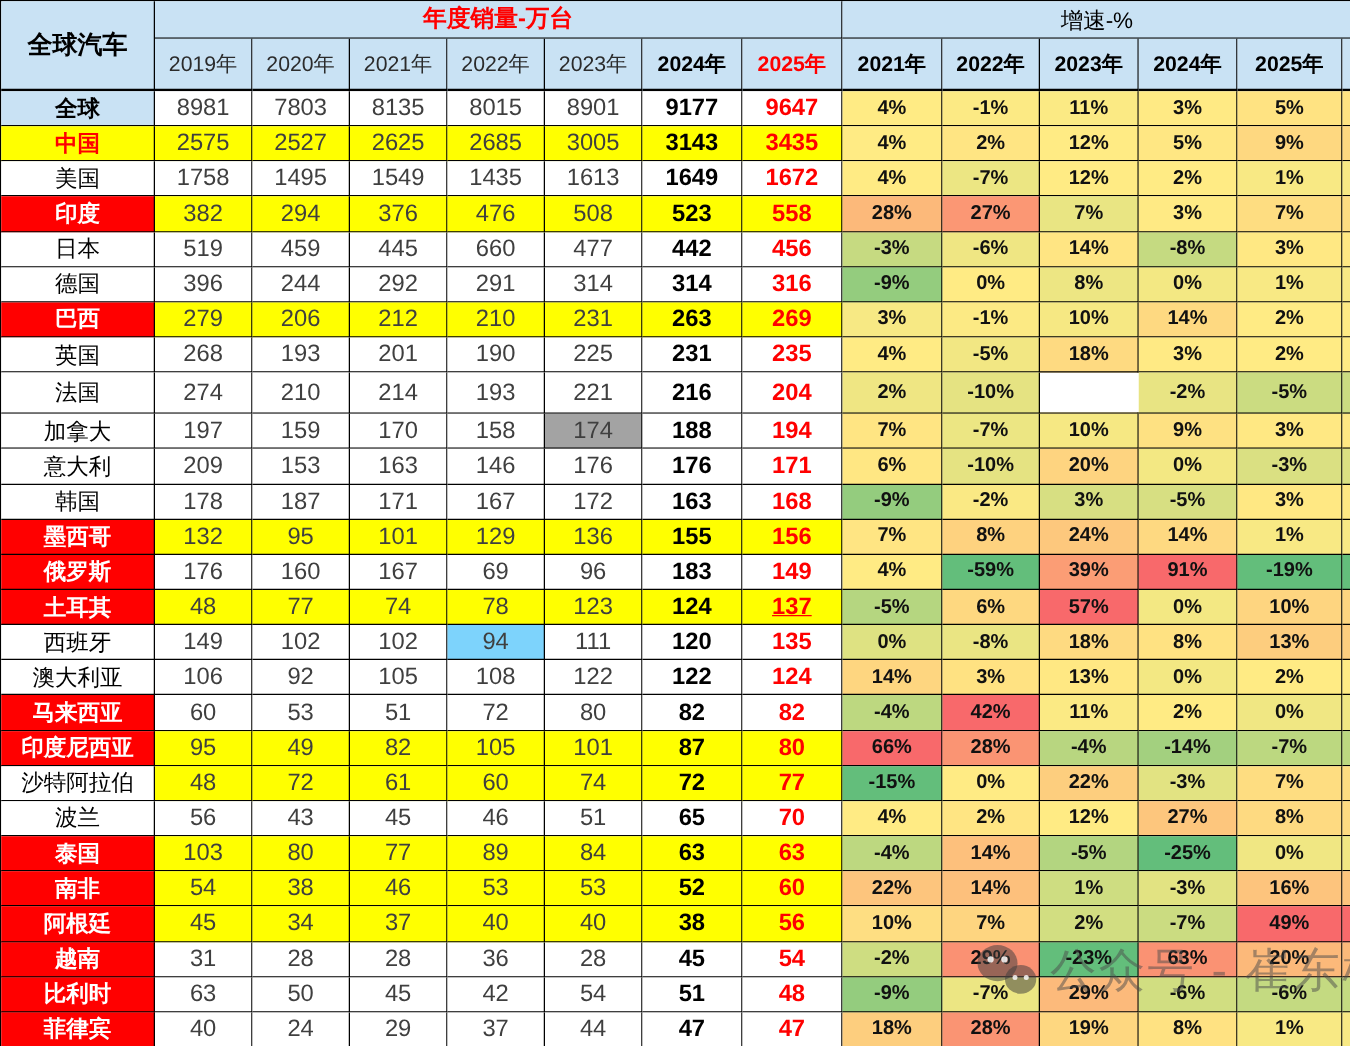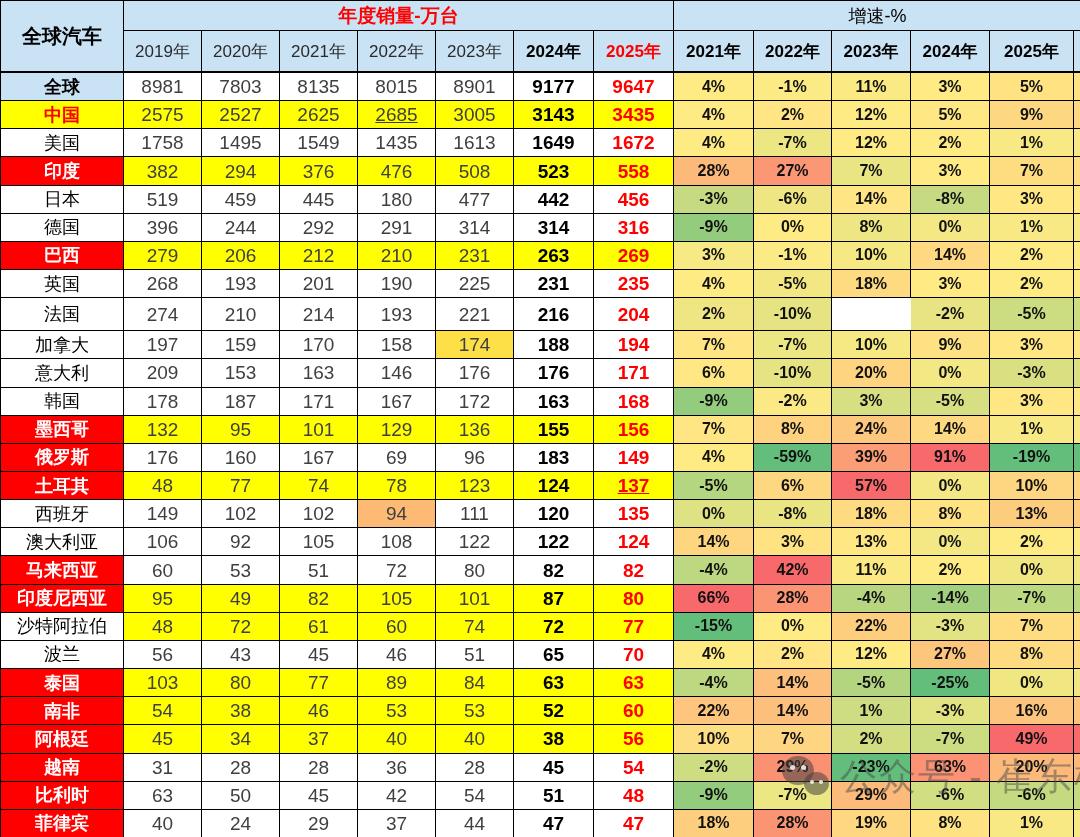--- a/index.html
+++ b/index.html
@@ -81,21 +81,21 @@
       <div class="c g" style="background: rgb(255, 235, 132);">4%</div>
       <div class="c g" style="background: rgb(252, 234, 132);">-1%</div>
       <div class="c g" style="background: rgb(251, 234, 132);">11%</div>
       <div class="c g" style="background: rgb(255, 234, 132);">3%</div>
       <div class="c g" style="background: rgb(255, 227, 130);">5%</div>
       <div class="c sliver" style="background: rgb(255, 227, 130);"></div>
       <div class="c lbl lbl-yellow">中国</div>
       <div class="c v" style="background: rgb(255, 255, 0);">2575</div>
       <div class="c v" style="background: rgb(255, 255, 0);">2527</div>
       <div class="c v" style="background: rgb(255, 255, 0);">2625</div>
-      <div class="c v" style="background: rgb(255, 255, 0); text-decoration: underline;">2685</div>
+      <div class="c v" style="background: rgb(255, 255, 0);">2685</div>
       <div class="c v" style="background: rgb(255, 255, 0);">3005</div>
       <div class="c v24" style="background: rgb(255, 255, 0);">3143</div>
       <div class="c v25" style="background: rgb(255, 255, 0);">3435</div>
       <div class="c g" style="background: rgb(255, 235, 132);">4%</div>
       <div class="c g" style="background: rgb(255, 229, 131);">2%</div>
       <div class="c g" style="background: rgb(255, 235, 132);">12%</div>
       <div class="c g" style="background: rgb(255, 231, 131);">5%</div>
       <div class="c g" style="background: rgb(254, 216, 128);">9%</div>
       <div class="c sliver" style="background: rgb(254, 216, 128);"></div>
       <div class="c lbl lbl-plain">美国</div>
@@ -123,21 +123,21 @@
       <div class="c g" style="background: rgb(252, 185, 122);">28%</div>
       <div class="c g" style="background: rgb(251, 151, 116);">27%</div>
       <div class="c g" style="background: rgb(233, 229, 131);">7%</div>
       <div class="c g" style="background: rgb(255, 234, 132);">3%</div>
       <div class="c g" style="background: rgb(254, 221, 129);">7%</div>
       <div class="c sliver" style="background: rgb(254, 221, 129);"></div>
       <div class="c lbl lbl-plain">日本</div>
       <div class="c v" style="background: rgb(255, 255, 255);">519</div>
       <div class="c v" style="background: rgb(255, 255, 255);">459</div>
       <div class="c v" style="background: rgb(255, 255, 255);">445</div>
-      <div class="c v" style="background: rgb(255, 255, 255);">180</div>
+      <div class="c v" style="background: rgb(255, 255, 255);">660</div>
       <div class="c v" style="background: rgb(255, 255, 255);">477</div>
       <div class="c v24" style="background: rgb(255, 255, 255);">442</div>
       <div class="c v25" style="background: rgb(255, 255, 255);">456</div>
       <div class="c g" style="background: rgb(198, 218, 129);">-3%</div>
       <div class="c g" style="background: rgb(239, 230, 131);">-6%</div>
       <div class="c g" style="background: rgb(255, 229, 131);">14%</div>
       <div class="c g" style="background: rgb(197, 218, 129);">-8%</div>
       <div class="c g" style="background: rgb(255, 232, 131);">3%</div>
       <div class="c sliver" style="background: rgb(255, 232, 131);"></div>
       <div class="c lbl lbl-plain">德国</div>
@@ -194,21 +194,21 @@
       <div class="c g" style="background: rgb(229, 227, 130);">-10%</div>
       <div class="c g" style="background: rgb(255, 226, 130); margin-top: 32px;">15%</div>
       <div class="c g" style="background: rgb(232, 228, 131);">-2%</div>
       <div class="c g" style="background: rgb(203, 220, 129);">-5%</div>
       <div class="c sliver" style="background: rgb(203, 220, 129);"></div>
       <div class="c lbl lbl-plain">加拿大</div>
       <div class="c v" style="background: rgb(255, 255, 255);">197</div>
       <div class="c v" style="background: rgb(255, 255, 255);">159</div>
       <div class="c v" style="background: rgb(255, 255, 255);">170</div>
       <div class="c v" style="background: rgb(255, 255, 255);">158</div>
-      <div class="c v" style="background: #fde047;">174</div>
+      <div class="c v" style="background: #a3a3a3;">174</div>
       <div class="c v24" style="background: rgb(255, 255, 255);">188</div>
       <div class="c v25" style="background: rgb(255, 255, 255);">194</div>
       <div class="c g" style="background: rgb(255, 229, 131);">7%</div>
       <div class="c g" style="background: rgb(236, 230, 131);">-7%</div>
       <div class="c g" style="background: rgb(246, 232, 131);">10%</div>
       <div class="c g" style="background: rgb(254, 225, 130);">9%</div>
       <div class="c g" style="background: rgb(255, 232, 131);">3%</div>
       <div class="c sliver" style="background: rgb(255, 232, 131);"></div>
       <div class="c lbl lbl-plain">意大利</div>
       <div class="c v" style="background: rgb(255, 255, 255);">209</div>
@@ -277,21 +277,21 @@
       <div class="c g" style="background: rgb(181, 214, 128);">-5%</div>
       <div class="c g" style="background: rgb(254, 216, 128);">6%</div>
       <div class="c g" style="background: rgb(248, 105, 107);">57%</div>
       <div class="c g" style="background: rgb(243, 232, 131);">0%</div>
       <div class="c g" style="background: rgb(254, 213, 128);">10%</div>
       <div class="c sliver" style="background: rgb(254, 213, 128);"></div>
       <div class="c lbl lbl-plain">西班牙</div>
       <div class="c v" style="background: rgb(255, 255, 255);">149</div>
       <div class="c v" style="background: rgb(255, 255, 255);">102</div>
       <div class="c v" style="background: rgb(255, 255, 255);">102</div>
-      <div class="c v" style="background: #fdba74;">94</div>
+      <div class="c v" style="background: #7dd3fc;">94</div>
       <div class="c v" style="background: rgb(255, 255, 255);">111</div>
       <div class="c v24" style="background: rgb(255, 255, 255);">120</div>
       <div class="c v25" style="background: rgb(255, 255, 255);">135</div>
       <div class="c g" style="background: rgb(222, 226, 130);">0%</div>
       <div class="c g" style="background: rgb(234, 229, 131);">-8%</div>
       <div class="c g" style="background: rgb(254, 218, 129);">18%</div>
       <div class="c g" style="background: rgb(255, 226, 130);">8%</div>
       <div class="c g" style="background: rgb(253, 205, 126);">13%</div>
       <div class="c sliver" style="background: rgb(253, 205, 126);"></div>
       <div class="c lbl lbl-plain">澳大利亚</div>

